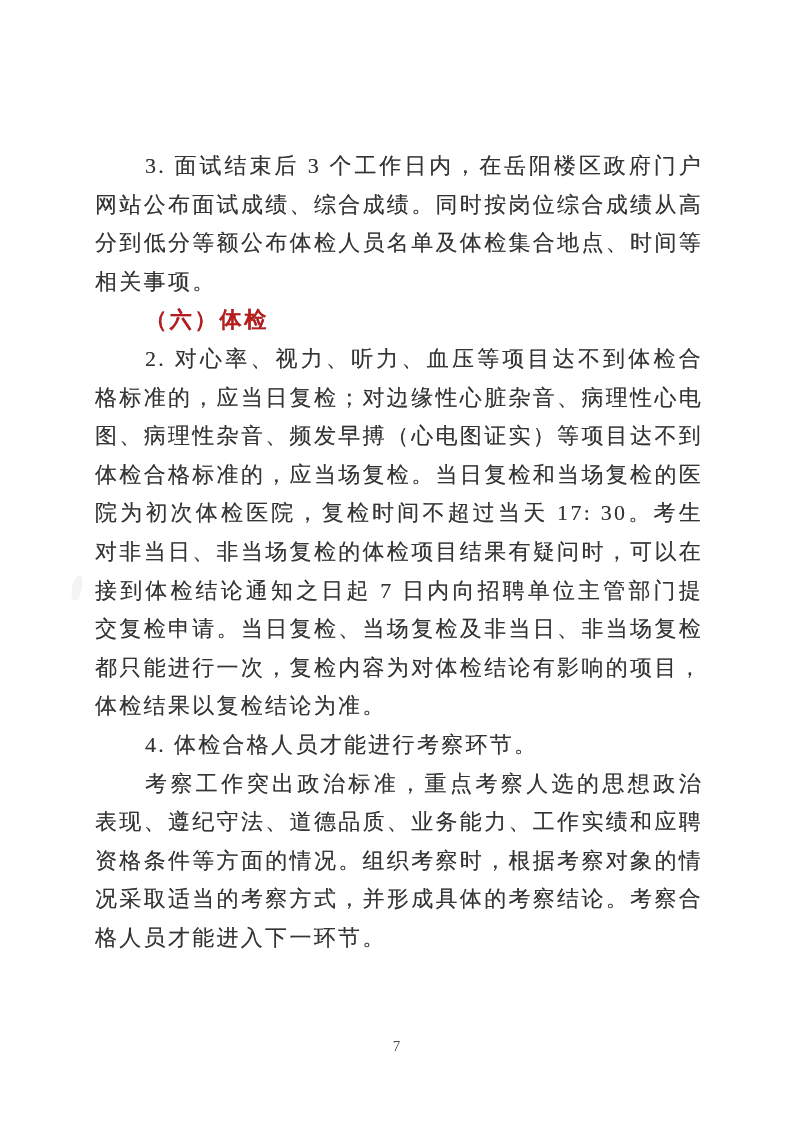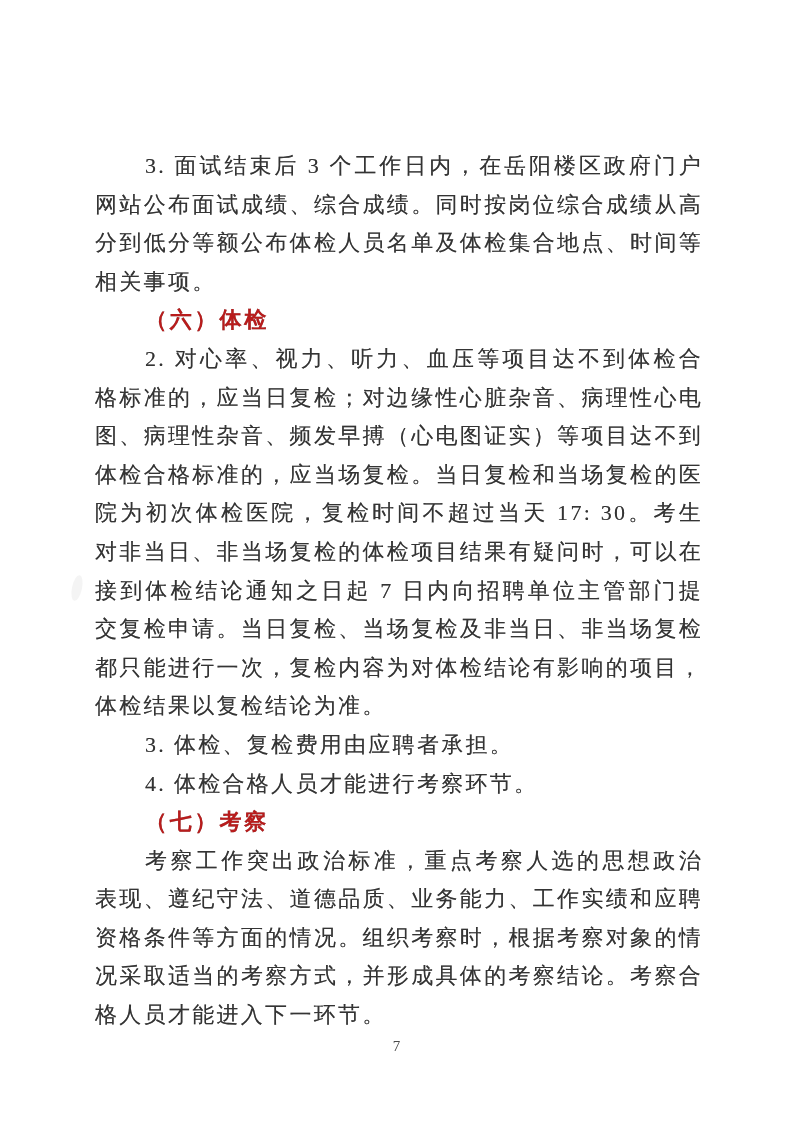--- a/index.html
+++ b/index.html
@@ -69,23 +69,21 @@
   <div class="scan-smudge"></div>
 
   <div class="content">
     <p>3. 面试结束后 3 个工作日内，在岳阳楼区政府门户网站公布面试成绩、综合成绩。同时按岗位综合成绩从高分到低分等额公布体检人员名单及体检集合地点、时间等相关事项。</p>
 
     <p class="heading">（六）体检</p>
 
 
     <p>2. 对心率、视力、听力、血压等项目达不到体检合格标准的，应当日复检；对边缘性心脏杂音、病理性心电图、病理性杂音、频发早搏（心电图证实）等项目达不到体检合格标准的，应当场复检。当日复检和当场复检的医院为初次体检医院，复检时间不超过当天 17: 30。考生对非当日、非当场复检的体检项目结果有疑问时，可以在接到体检结论通知之日起 7 日内向招聘单位主管部门提交复检申请。当日复检、当场复检及非当日、非当场复检都只能进行一次，复检内容为对体检结论有影响的项目，体检结果以复检结论为准。</p>
 
-    <p>3. 体检、复检费用由应聘者承担。</p>
 
     <p>4. 体检合格人员才能进行考察环节。</p>
 
-    <p class="heading">（七）考察</p>
 
     <p>考察工作突出政治标准，重点考察人选的思想政治表现、遵纪守法、道德品质、业务能力、工作实绩和应聘资格条件等方面的情况。组织考察时，根据考察对象的情况采取适当的考察方式，并形成具体的考察结论。考察合格人员才能进入下一环节。</p>
   </div>
 
   <div class="page-number">7</div>
 </div>
 
 </body></html>

